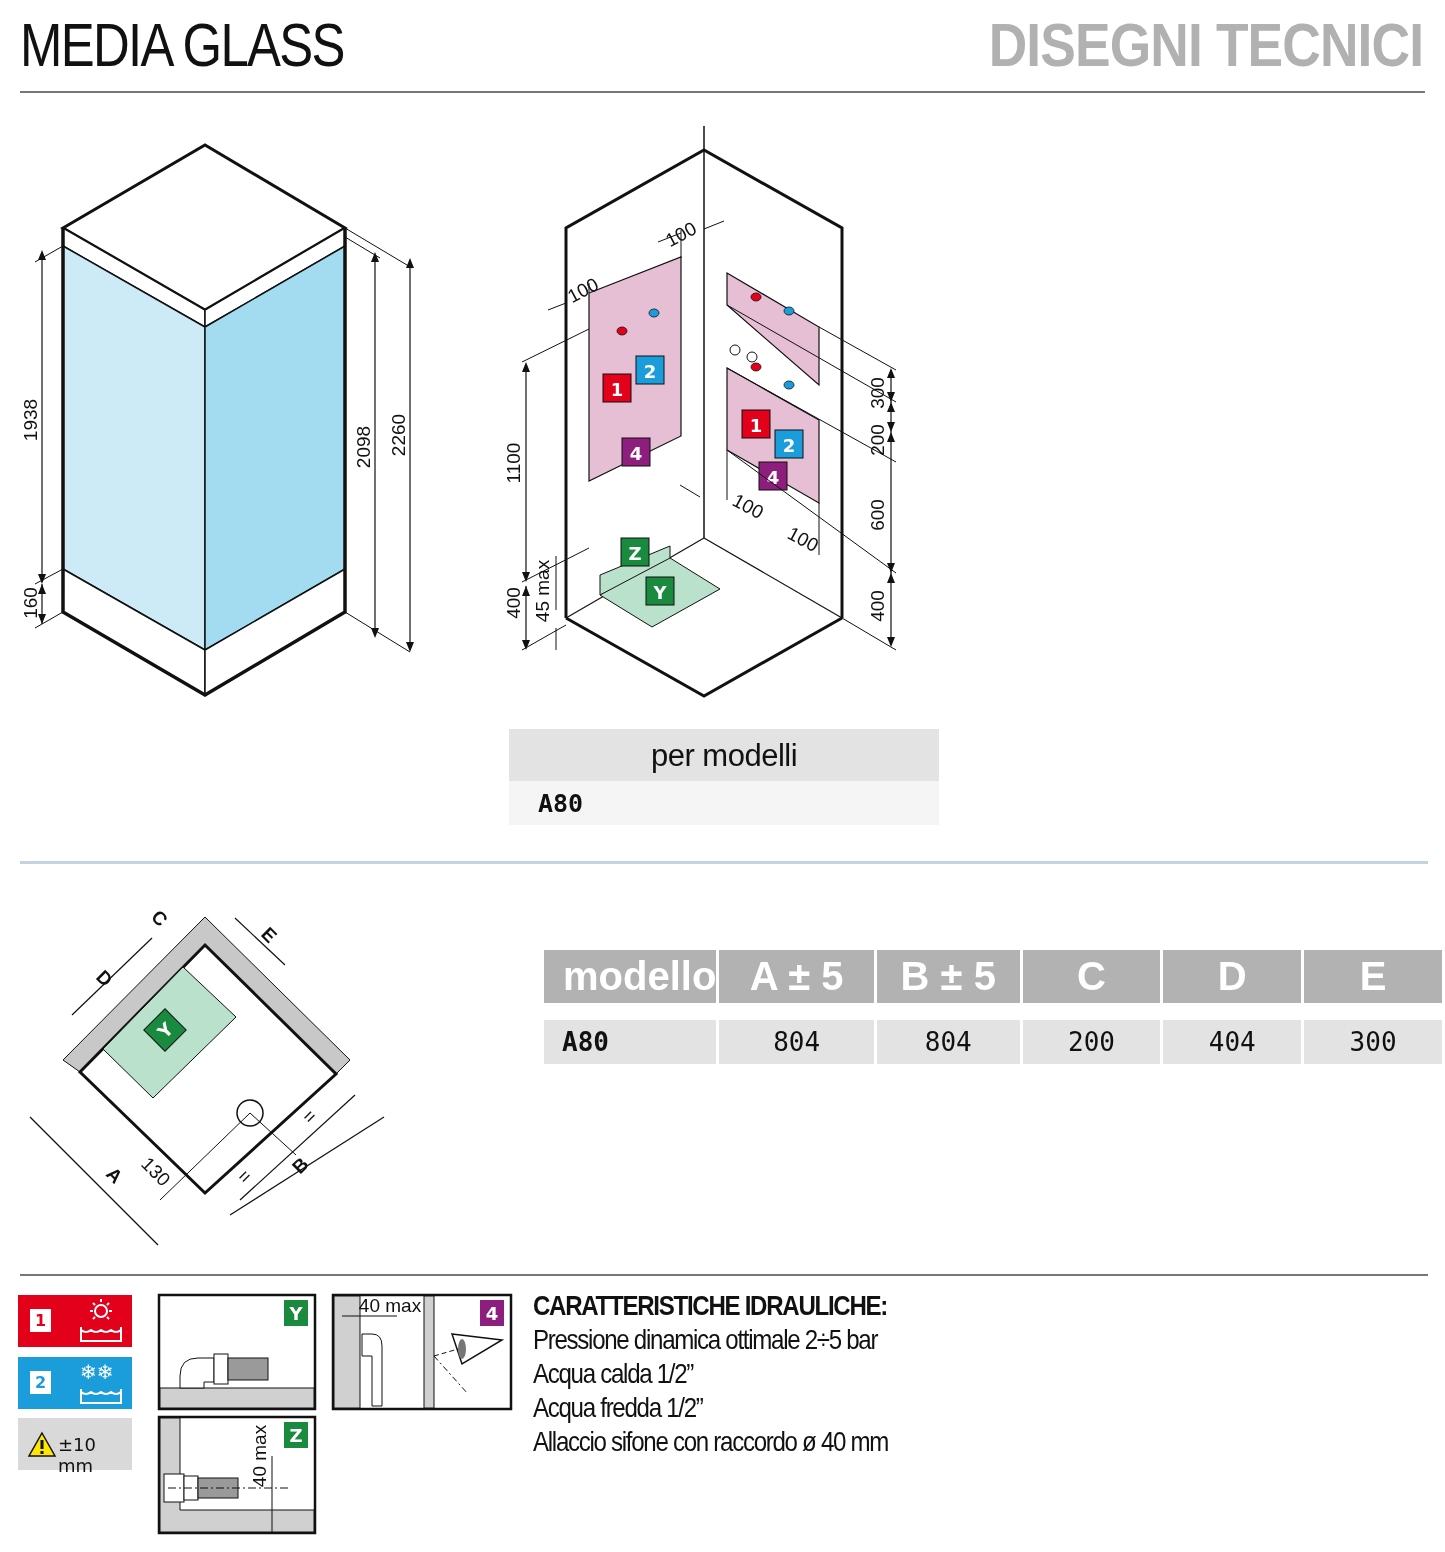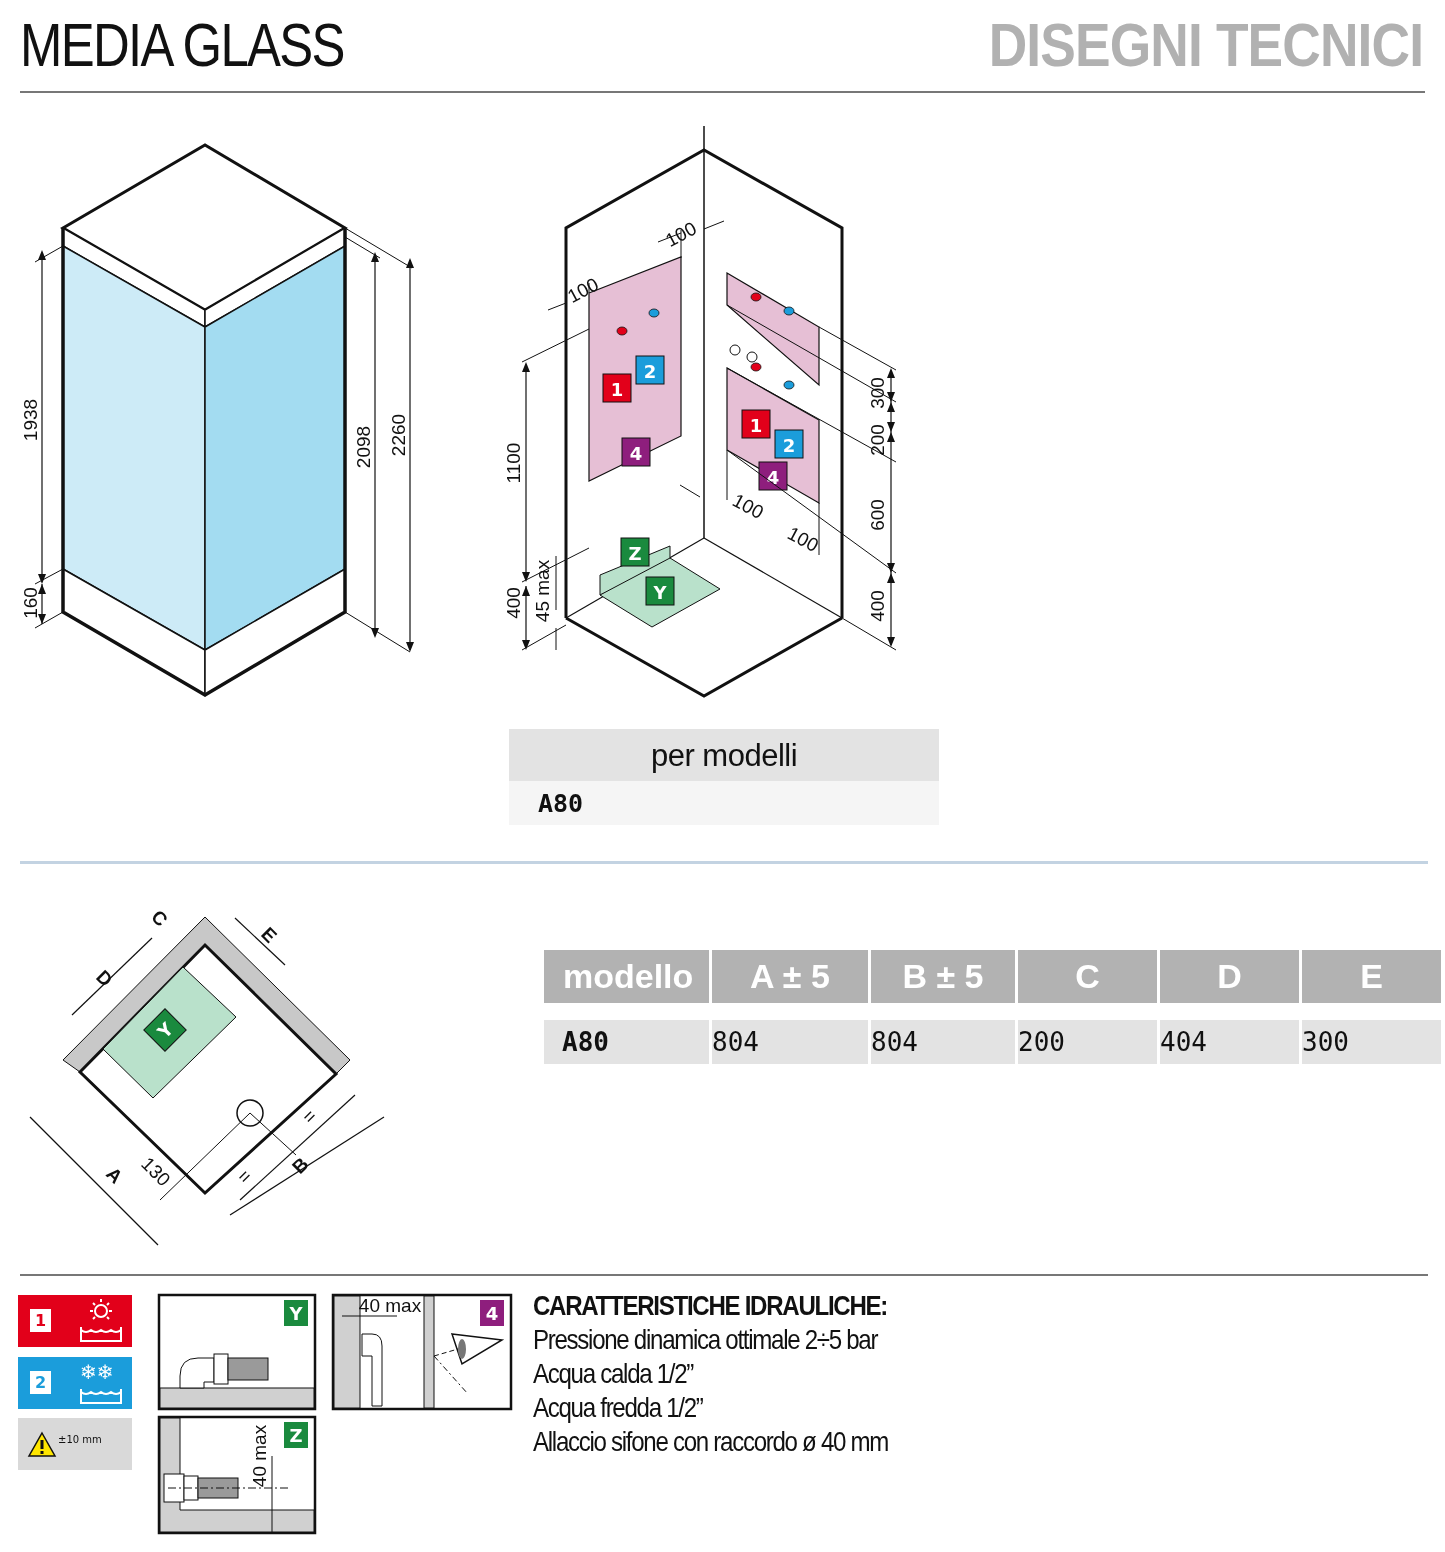--- a/index.html
+++ b/index.html
@@ -12,30 +12,30 @@
   .rule-bot { left: 20px; top: 1274px; width: 1408px; height: 2px; background: #777; }
   svg { position: absolute; overflow: visible; }
   .dim { font-family: "Liberation Sans", sans-serif; font-size: 19px; fill: #111; }
   .lbl { font-family: "DejaVu Sans", sans-serif; font-weight: 700; fill: #fff; }
 
   .models { left: 509px; top: 729px; width: 430px; }
   .models .hdr { height: 52px; background: #e3e3e3; text-align: center; font-size: 31px; line-height: 54px; color: #111; letter-spacing: -0.5px; }
   .models .row { height: 44px; background: #f5f5f5; font-family: "DejaVu Sans Mono", monospace; font-weight: 700; font-size: 25px; line-height: 46px; padding-left: 29px; color: #111; }
 
   .dtable { left: 544px; top: 950px; border-collapse: separate; border-spacing: 3px 0; margin-left: -3px; }
-  .dtable th { background: #b2b2b2; color: #fff; font-family: "Liberation Sans", sans-serif; font-size: 34px; font-weight: 700; height: 53px; padding: 0; text-align: center; }
+  .dtable th { background: #b2b2b2; color: #fff; font-family: "Liberation Sans", sans-serif; font-size: 40px; font-weight: 700; height: 53px; padding: 0; text-align: center; }
   .dtable th.first { text-align: left; padding-left: 19px; }
-  .dtable td { background: #e3e3e3; height: 44px; font-family: "DejaVu Sans Mono", monospace; font-size: 26px; padding: 0; color: #111; }
+  .dtable td { background: #e3e3e3; height: 44px; font-family: "DejaVu Sans Mono", monospace; font-size: 26px; text-align: center; padding: 0; color: #111; }
   .dtable td.first { text-align: left; padding-left: 18px; font-weight: 700; }
   .dtable tr.gap td { background: transparent; height: 17px; }
 
   .legend-box { width: 114px; height: 52px; position: absolute; left: 18px; }
   .lg-num { position: absolute; left: 12px; top: 14px; width: 21px; height: 23px; background: #fff; font-family: "DejaVu Sans", sans-serif; font-weight: 700; font-size: 16px; text-align: center; line-height: 24px; }
   .tol { left: 18px; top: 1418px; width: 114px; height: 52px; background: #d9d9d9; }
-  .tol span { position: absolute; left: 40px; top: 16px; font-size: 10px; color: #111; font-family: "DejaVu Sans", sans-serif; }
+  .tol span { position: absolute; left: 40px; top: 16px; font-size: 18px; color: #111; font-family: "DejaVu Sans", sans-serif; }
 
   .char { left: 533px; top: 1289px; color: #111; }
   .char .h { font-size: 28px; font-weight: 700; letter-spacing: -1.5px; transform: scaleX(0.86); transform-origin: left top; white-space: nowrap; line-height: 34px; }
   .char .l { font-size: 28px; line-height: 34px; letter-spacing: -1.5px; transform: scaleX(0.86); transform-origin: left top; white-space: nowrap; }
 </style>
 </head>
 <body>
 
 <div class="abs title-left">MEDIA GLASS</div>
 <div class="abs title-right">DISEGNI TECNICI</div>

